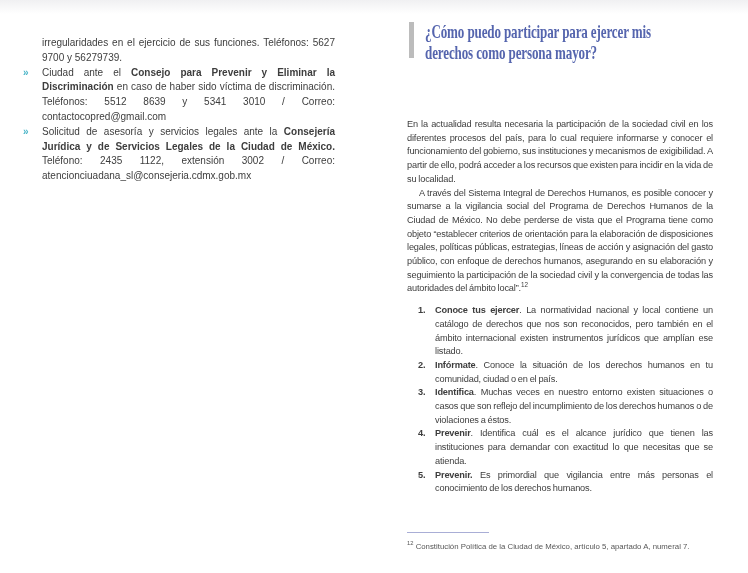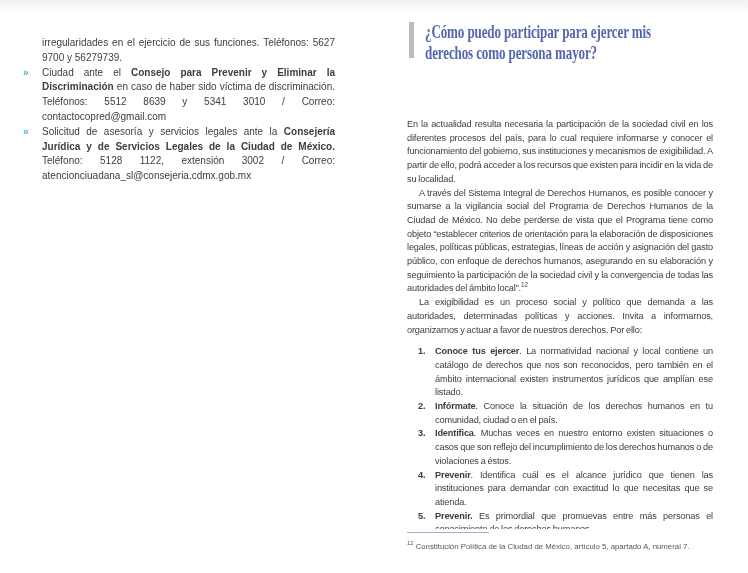--- a/index.html
+++ b/index.html
@@ -63,45 +63,44 @@
 </head>
 <body>
 
 <div class="page" style="--c-heading: #5565ae; --c-bullet: #4ab5c8; --c-bar: #bcbcbc; --c-rule: #a9aed6; color: rgb(61, 61, 61);">
   <div class="top-shade"></div>
 
   <div class="col-left">
     <div class="cont-text"><span>irregularidades en el ejercicio de sus funciones. Teléfonos: 5627 9700 y 56279739.</span></div>
     <div>
         <div class="bullet-item"><span class="bullet-marker">»</span><span>Ciudad ante el </span><span class="b">Consejo para Prevenir y Eliminar la Discriminación</span><span> en caso de haber sido víctima de discriminación. Teléfonos: 5512 8639 y 5341 3010 / Correo: contactocopred@gmail.com</span></div>
-        <div class="bullet-item"><span class="bullet-marker">»</span><span>Solicitud de asesoría y servicios legales ante la </span><span class="b">Consejería Jurídica y de Servicios Legales de la Ciudad de México.</span><span> Teléfono: 5128 1122, extensión 3002 / Correo: atencionciuadana_sl@consejeria.cdmx.gob.mx</span></div>
+        <div class="bullet-item"><span class="bullet-marker">»</span><span>Solicitud de asesoría y servicios legales ante la </span><span class="b">Consejería Jurídica y de Servicios Legales de la Ciudad de México.</span><span> Teléfono: 2435 1122, extensión 3002 / Correo: atencionciuadana_sl@consejeria.cdmx.gob.mx</span></div>
       </div>
   </div>
 
   <div class="col-right">
     <div class="heading-wrap">
       <div class="hbar"></div>
       <div class="hlines">
           <div class="hline">¿Cómo puedo participar para ejercer mis</div>
           <div class="hline">derechos como persona mayor?</div>
         </div>
     </div>
 
     <div class="rbody">
       <div>
           <div class="para">En la actualidad resulta necesaria la participación de la sociedad civil en los diferentes procesos del país, para lo cual requiere informarse y conocer el funcionamiento del gobierno, sus instituciones y mecanismos de exigibilidad. A partir de ello, podrá acceder a los recursos que existen para incidir en la vida de su localidad.</div>
           <div class="para indent">A través del Sistema Integral de Derechos Humanos, es posible conocer y sumarse a la vigilancia social del Programa de Derechos Humanos de la Ciudad de México. No debe perderse de vista que el Programa tiene como objeto “establecer criterios de orientación para la elaboración de disposiciones legales, políticas públicas, estrategias, líneas de acción y asignación del gasto público, con enfoque de derechos humanos, asegurando en su elaboración y seguimiento la participación de la sociedad civil y la convergencia de todas las autoridades del ámbito local”.<sup class="ref">12</sup></div>
-          <div class="para indent">La exigibilidad es un proceso social y político que demanda a las autoridades, determinadas políticas y acciones. Invita a informarnos, organizarnos y actuar a favor de nuestros derechos. Por ello:</div>
         </div>
       <ol class="action-list">
           <li class="li"><span class="num">1.</span><span class="b">Conoce tus ejercer</span><span>. La normatividad nacional y local contiene un catálogo de derechos que nos son reconocidos, pero también en el ámbito internacional existen instrumentos jurídicos que amplían ese listado.</span></li>
           <li class="li"><span class="num">2.</span><span class="b">Infórmate</span><span>. Conoce la situación de los derechos humanos en tu comunidad, ciudad o en el país.</span></li>
           <li class="li"><span class="num">3.</span><span class="b">Identifica</span><span>. Muchas veces en nuestro entorno existen situaciones o casos que son reflejo del incumplimiento de los derechos humanos o de violaciones a éstos.</span></li>
           <li class="li"><span class="num">4.</span><span class="b">Prevenir</span><span>. Identifica cuál es el alcance jurídico que tienen las instituciones para demandar con exactitud lo que necesitas que se atienda.</span></li>
-          <li class="li"><span class="num">5.</span><span class="b">Prevenir.</span><span> Es primordial que promuevas entre más personas el conocimiento de los derechos humanos.</span></li>
+          <li class="li"><span class="num">5.</span><span class="b">Prevenir.</span><span> Es primordial que vigilancia entre más personas el conocimiento de los derechos humanos.</span></li>
         </ol>
     </div>
   </div>
 
   <div class="footnote">
     <div class="fn-rule"></div>
     <div class="fn-text">
       <sup>12</sup>
       <span> </span>
       <span>Constitución Política de la Ciudad de México, artículo 5, apartado A, numeral 7.</span>

